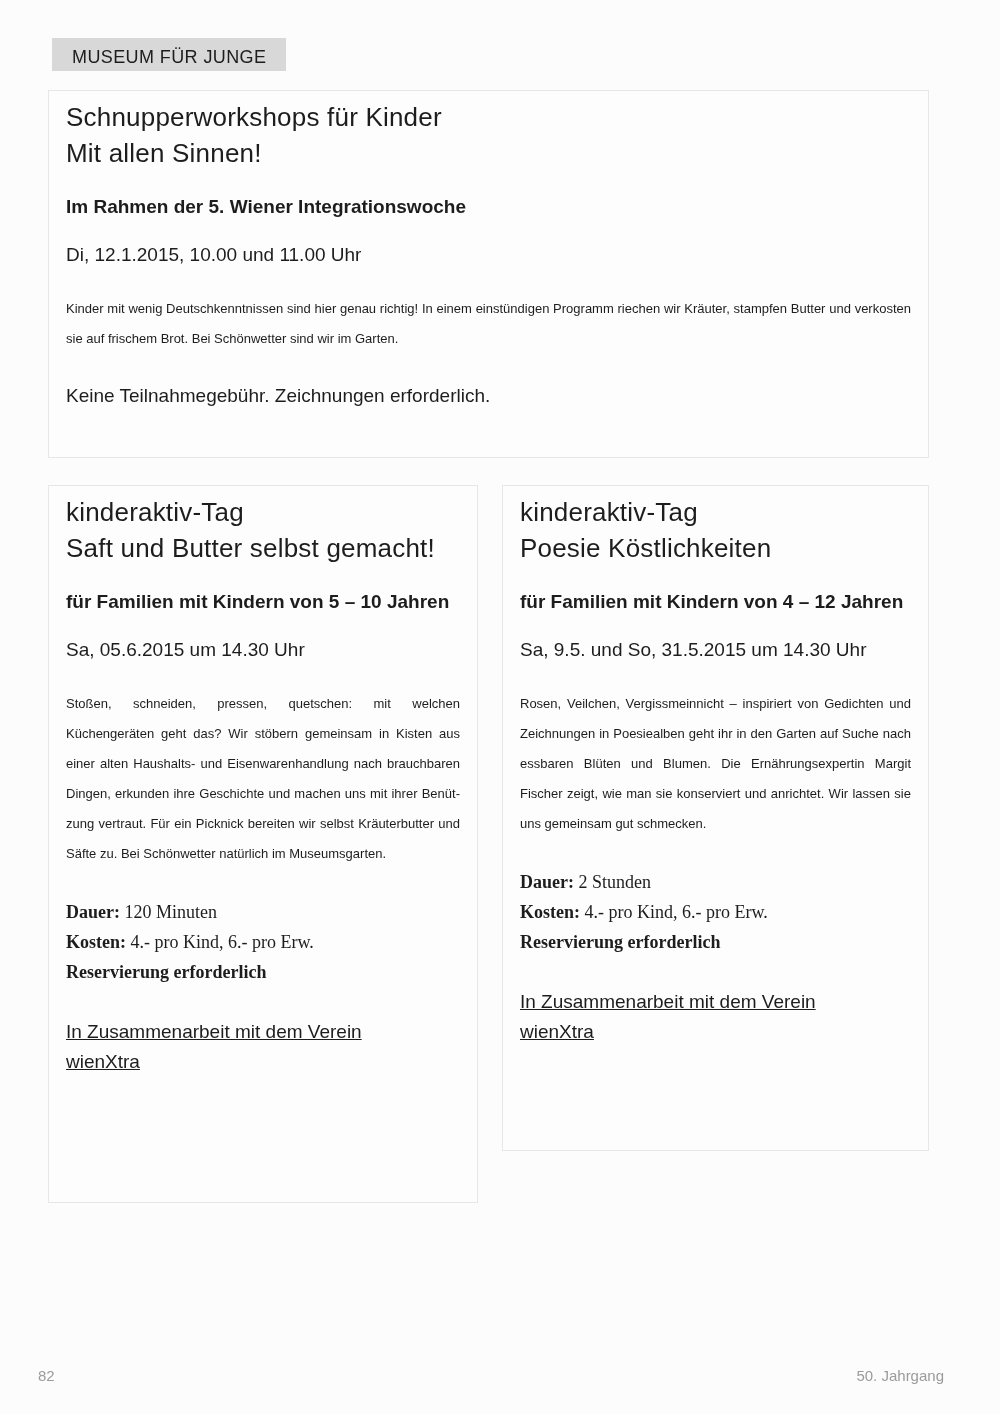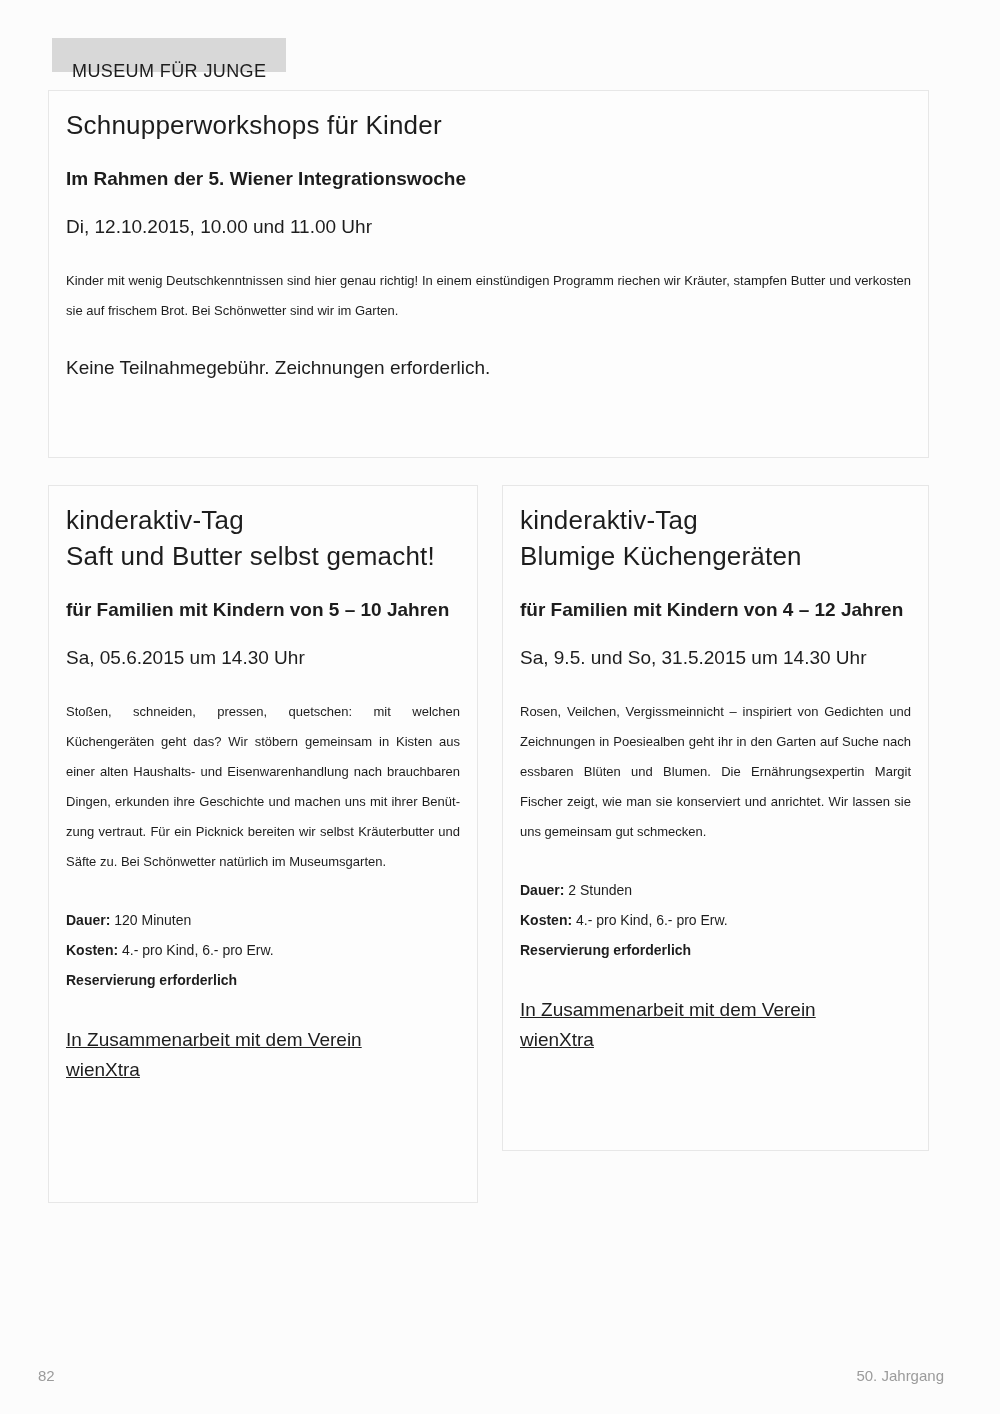--- a/index.html
+++ b/index.html
@@ -15,33 +15,33 @@
     color: var(--text, #1d1d1d);
     overflow: hidden;
   }
 
   .badge {
     position: absolute;
     left: 52px;
     top: 38px;
     height: 33px;
     line-height: 33px;
-    padding: 17px 20px;
+    padding: 3px 20px;
     background: var(--badge_bg, #d8d8d8);
     font-size: 18px;
     letter-spacing: 0.4px;
     color: var(--text, #1d1d1d);
     white-space: nowrap;
   }
 
   .box {
     position: absolute;
     background: var(--box_bg, #fdfdfd);
     border: 1px solid var(--border, #e7e7e7);
-    padding: 16px 17px;
+    padding: 8px 17px;
     overflow: hidden;
   }
   .box-top   { left: 48px;  top: 90px;  width: 881px; height: 368px; }
   .box-left  { left: 48px;  top: 485px; width: 430px; height: 718px; }
   .box-right { left: 502px; top: 485px; width: 427px; height: 666px; }
 
   .card-title {
     font-size: 26px;
     font-weight: 400;
     line-height: 36px;
@@ -68,22 +68,23 @@
     line-height: 30px;
     text-align: justify;
     hyphens: manual;
     margin: 0 0 28px 0;
   }
   .note {
     font-size: 19px;
     line-height: 27px;
   }
   .detail {
-    font-size: 14px;
+    font-size: 18px;
     line-height: 30px;
+    font-family: Liberation Serif, serif;
   }
   .detail .lbl { font-weight: 700; }
   .detail.res { font-weight: 700; }
   .partner {
     font-size: 19px;
     line-height: 30px;
     margin-top: 30px;
     text-decoration: underline;
   }
   .partner .pline { display: block; }
@@ -100,23 +101,24 @@
 </head>
 <body>
 
 <div class="page">
 
   <div class="badge">MUSEUM FÜR JUNGE</div>
 
   <section class="box box-top">
     <h1 class="card-title">
       <span class="tline">Schnupperworkshops für Kinder</span>
+      <span class="tline">Mit allen Sinnen!</span>
     </h1>
     <p class="subline">Im Rahmen der 5. Wiener Integrationswoche</p>
-    <p class="dateline">Di, 12.10.2015, 10.00 und 11.00 Uhr</p>
+    <p class="dateline">Di, 12.1.2015, 10.00 und 11.00 Uhr</p>
     <p class="desc">Kinder mit wenig Deutschkenntnissen sind hier genau richtig! In einem einstündigen Programm riechen wir Kräuter, stampfen Butter und verkosten sie auf frischem Brot. Bei Schönwetter sind wir im Garten.</p>
     <p class="note">Keine Teilnahmegebühr. Zeichnungen erforderlich.</p>
   </section>
 
   <section class="box box-left">
     <h2 class="card-title">
       <span class="tline">kinderaktiv-Tag</span>
       <span class="tline">Saft und Butter selbst gemacht!</span>
     </h2>
     <p class="subline">für Familien mit Kindern von 5 – 10 Jahren</p>
@@ -135,21 +137,21 @@
     </div>
     <p class="partner">
       <span class="pline">In Zusammenarbeit mit dem Verein</span>
       <span class="pline">wienXtra</span>
     </p>
   </section>
 
   <section class="box box-right">
     <h2 class="card-title">
       <span class="tline">kinderaktiv-Tag</span>
-      <span class="tline">Blumige Küchengeräten</span>
+      <span class="tline">Poesie Köstlichkeiten</span>
     </h2>
     <p class="subline">für Familien mit Kindern von 4 – 12 Jahren</p>
     <p class="dateline">Sa, 9.5. und So, 31.5.2015 um 14.30 Uhr</p>
     <p class="desc">Rosen, Veilchen, Vergissmeinnicht – inspiriert von Gedichten und Zeichnungen in Poesie­alben geht ihr in den Garten auf Suche nach essbaren Blüten und Blumen. Die Ernäh­rungsexpertin Margit Fischer zeigt, wie man sie konserviert und anrichtet. Wir lassen sie uns gemeinsam gut schmecken.</p>
     <div>
       <p class="detail">
         <span class="lbl">Dauer:</span>
         <span>2 Stunden</span>
       </p>
       <p class="detail">

